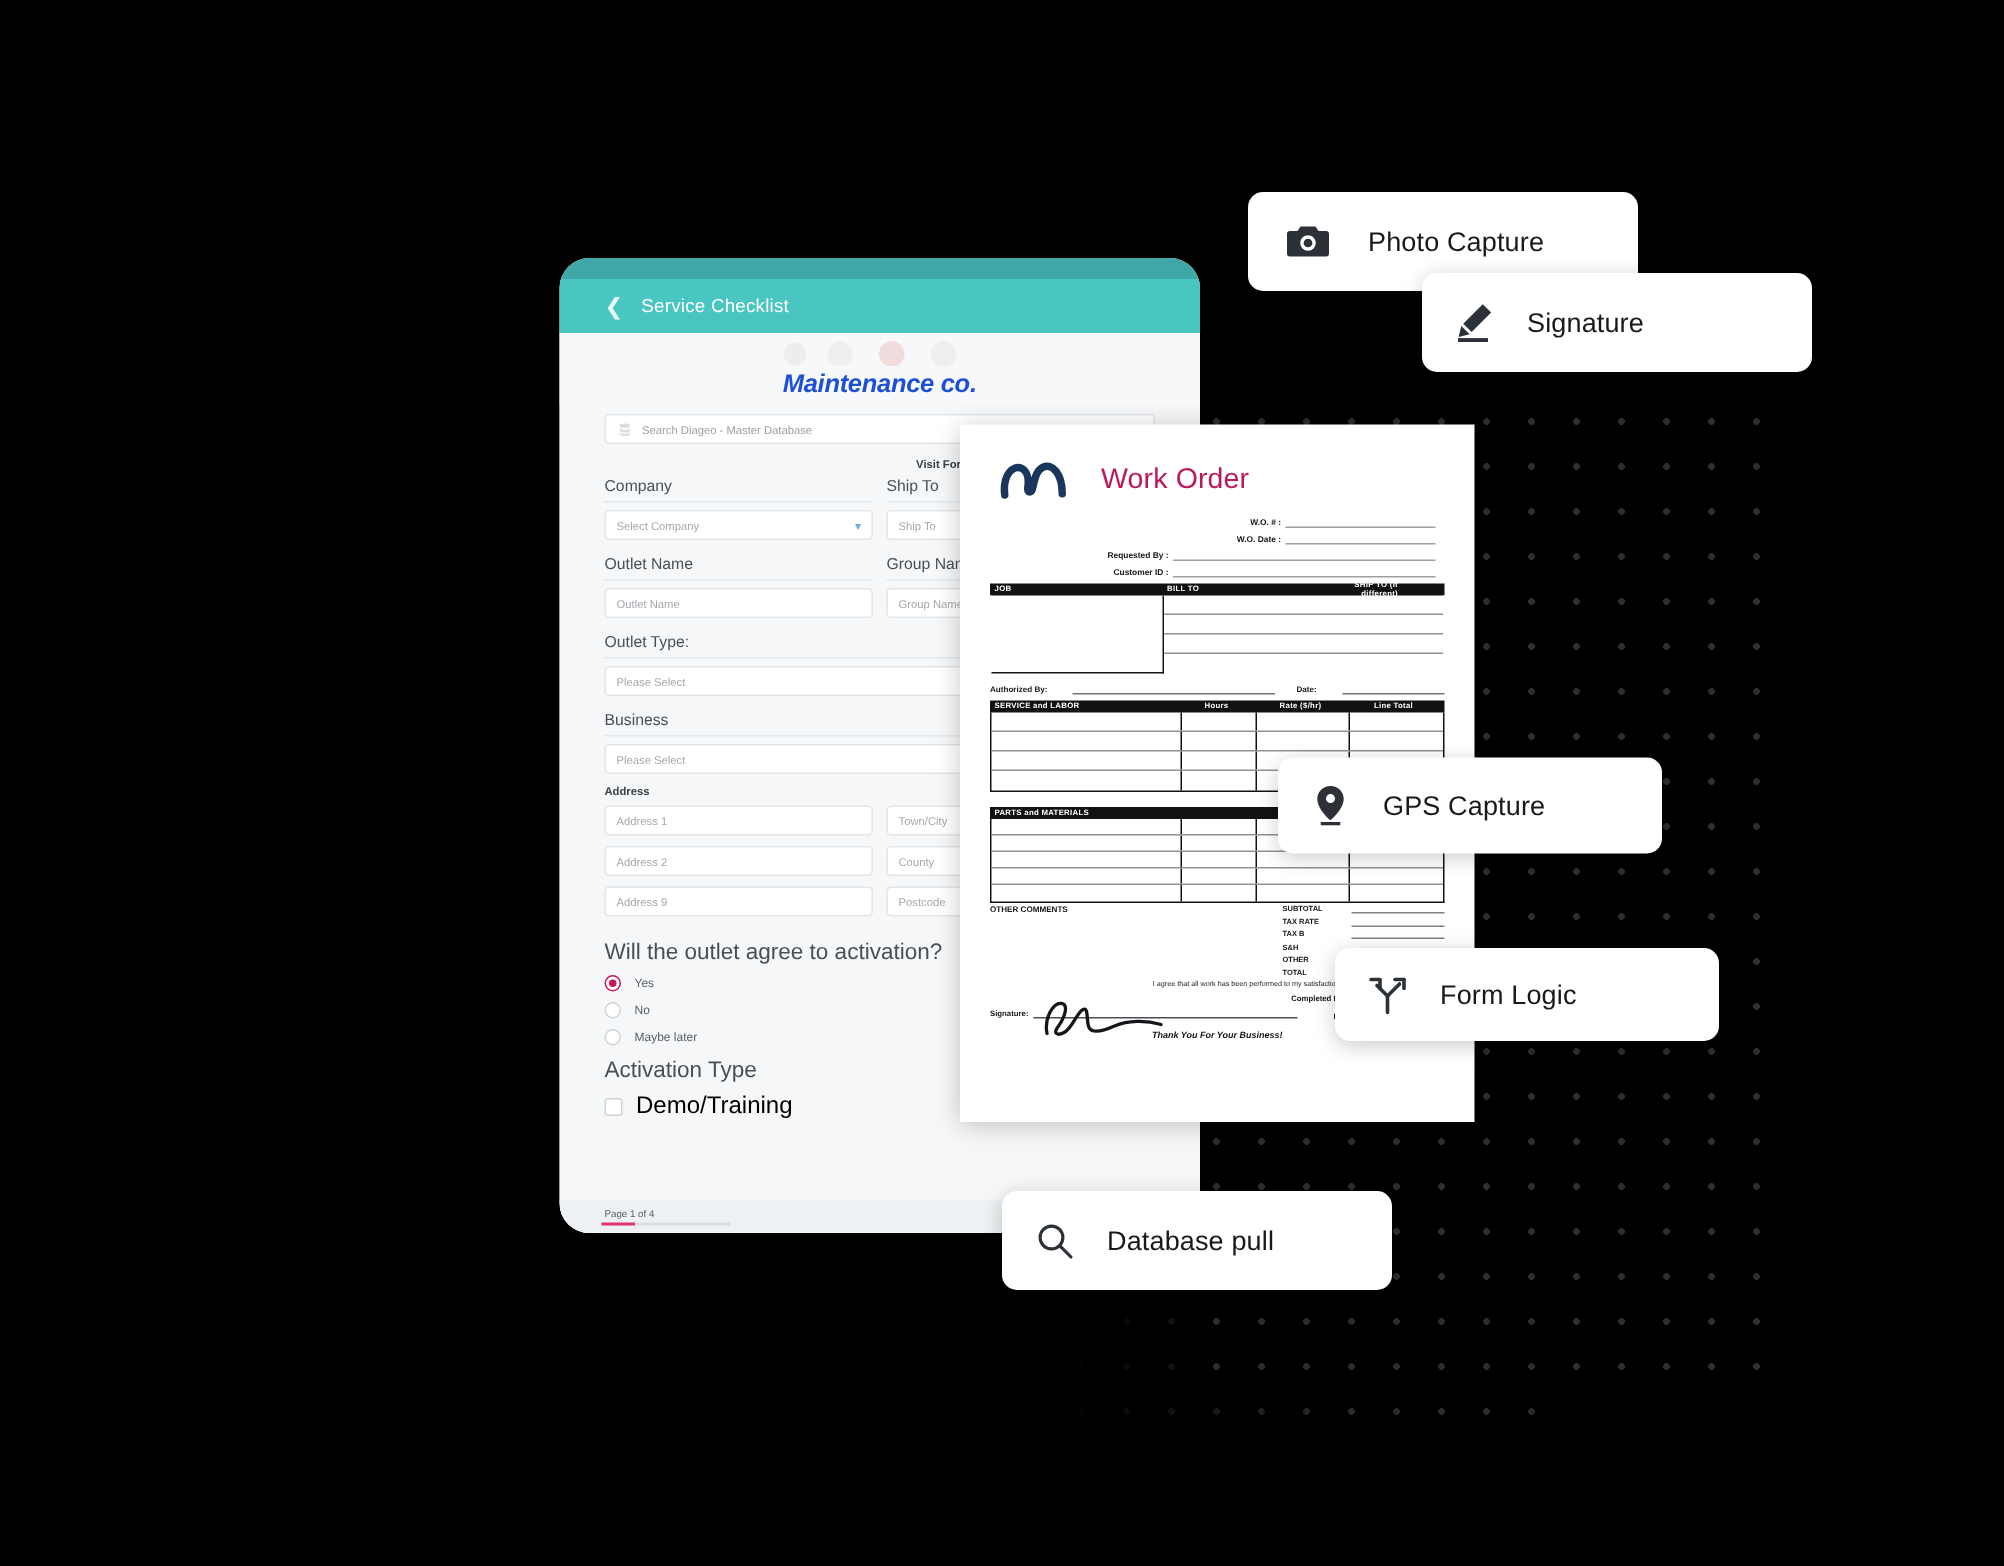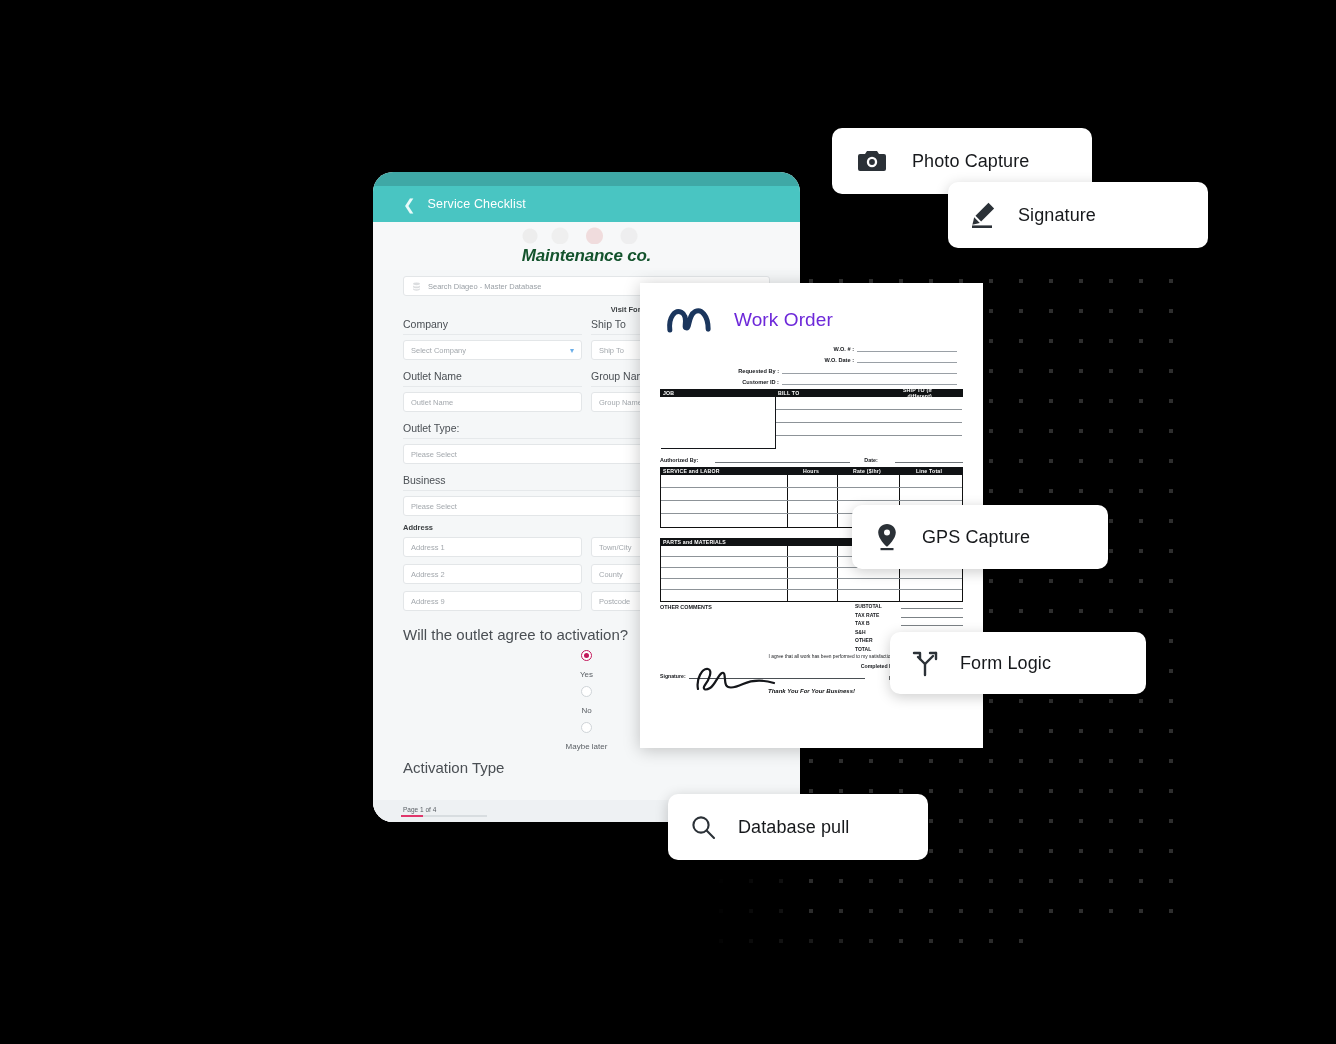--- a/index.html
+++ b/index.html
@@ -70,21 +70,21 @@
     width:150px; height:20px;
     background:
       radial-gradient(circle at 12% 60%, #ececec 0 7px, transparent 8px),
       radial-gradient(circle at 32% 60%, #efefef 0 8px, transparent 9px),
       radial-gradient(circle at 55% 60%, #f0dada 0 8px, transparent 9px),
       radial-gradient(circle at 78% 60%, #eeeeee 0 8px, transparent 9px);
     opacity:.9;
   }
   .brandname{
     font-size:17px; font-weight:bold; font-style:italic;
-    color:#14532d; padding-bottom:4px; letter-spacing:-.2px;
+    color:#1d4ed8; padding-bottom:4px; letter-spacing:-.2px;
   }
   .formscroll{ padding:6px 30px 0 30px; }
 
   .searchbar{
     height:20px; background:#fff; border:1px solid #e3e6e8;
     border-radius:3px; display:flex; align-items:center; gap:6px;
     padding:0 7px; margin-bottom:9px;
   }
   .searchbar .sicon{ width:11px; height:11px; opacity:.35; flex:0 0 auto;}
   .searchbar .stext{ font-size:7.5px; color:#9aa0a6; }
@@ -105,21 +105,21 @@
     height:20px; background:#fff; border:1px solid #e3e6e8;
     border-radius:3px; display:flex; align-items:center;
     padding:0 7px; margin-bottom:7px; font-size:7.5px; color:#a3a8ad;
     justify-content:space-between;
   }
   .finput .chev{ color:#6aaee8; font-size:8px; }
   .smalllabel{
     font-size:7.5px; font-weight:bold; color:#3c4043; margin:2px 0 5px 0;
   }
   .qlabel{ font-size:15px; color:#4a4f54; margin:8px 0 7px 0; }
-  .radio-row{ display:flex; align-items:center; gap:9px; margin-bottom:7px;flex-direction:column; }
+  .radio-row{ display:flex; align-items:center; gap:9px; margin-bottom:7px; }
   .radio{
     width:11px; height:11px; border-radius:50%;
     border:1px solid #cfd4d8; background:#fff; flex:0 0 auto;
     display:flex; align-items:center; justify-content:center;
   }
   .radio.on{ border-color:#c2185b; }
   .radio.on::after{ content:""; width:5px; height:5px; border-radius:50%; background:#c2185b; }
   .radio-row .rlabel{ font-size:8px; color:#5a5f64; }
   .check-row{ display:flex; align-items:center; gap:9px; margin-bottom:7px; }
   .checkbox{ width:12px; height:12px; border:1px solid #cfd4d8; border-radius:2px; background:#fff; flex:0 0 auto;}
@@ -143,21 +143,21 @@
     position:absolute; left:640px; top:283px;
     width:343px; height:465px;
     background:#fff; z-index:6;
     box-shadow:0 2px 16px rgba(0,0,0,.22);
     padding:20px 20px 0 20px;
     font-family:"Liberation Sans", sans-serif;
     overflow:hidden;
   }
   .wo-head{ display:flex; align-items:center; gap:22px; padding-left:6px;}
   .wo-logo{ width:46px; height:34px; flex:0 0 auto; }
-  .wo-title{ font-size:19px; color:#6d28d9; letter-spacing:.1px; }
+  .wo-title{ font-size:19px; color:#be185d; letter-spacing:.1px; }
   .wo-meta{ margin-top:8px; padding-right:6px; }
   .wo-meta .mrow{
     display:flex; justify-content:flex-end; align-items:flex-end;
     font-size:5.6px; font-weight:bold; color:#14161a; margin-bottom:4px;
   }
   .wo-meta .mrow .ml{ white-space:nowrap; }
   .wo-meta .mrow .line{ border-bottom:1px solid #9aa0a6; height:7px; margin-left:3px; }
   .mline-s{ width:100px; }
   .mline-m{ width:175px; }
 
@@ -347,20 +347,24 @@
       <div class="radio-row">
         <span class="radio"></span>
         <span class="rlabel">No</span>
       </div>
       <div class="radio-row">
         <span class="radio"></span>
         <span class="rlabel">Maybe later</span>
       </div>
 
       <div class="qlabel">Activation Type</div>
+      <div class="check-row">
+        <span class="checkbox"></span>
+        <span class="rlabel">Demo/Training</span>
+      </div>
     </div>
 
     <div class="pager">
       <span class="pagertext">Page 1 of 4</span>
       <span class="pagernav">
         <span class="pv">❮</span>
         <span class="pn">❯</span>
       </span>
     </div>
   </div>

